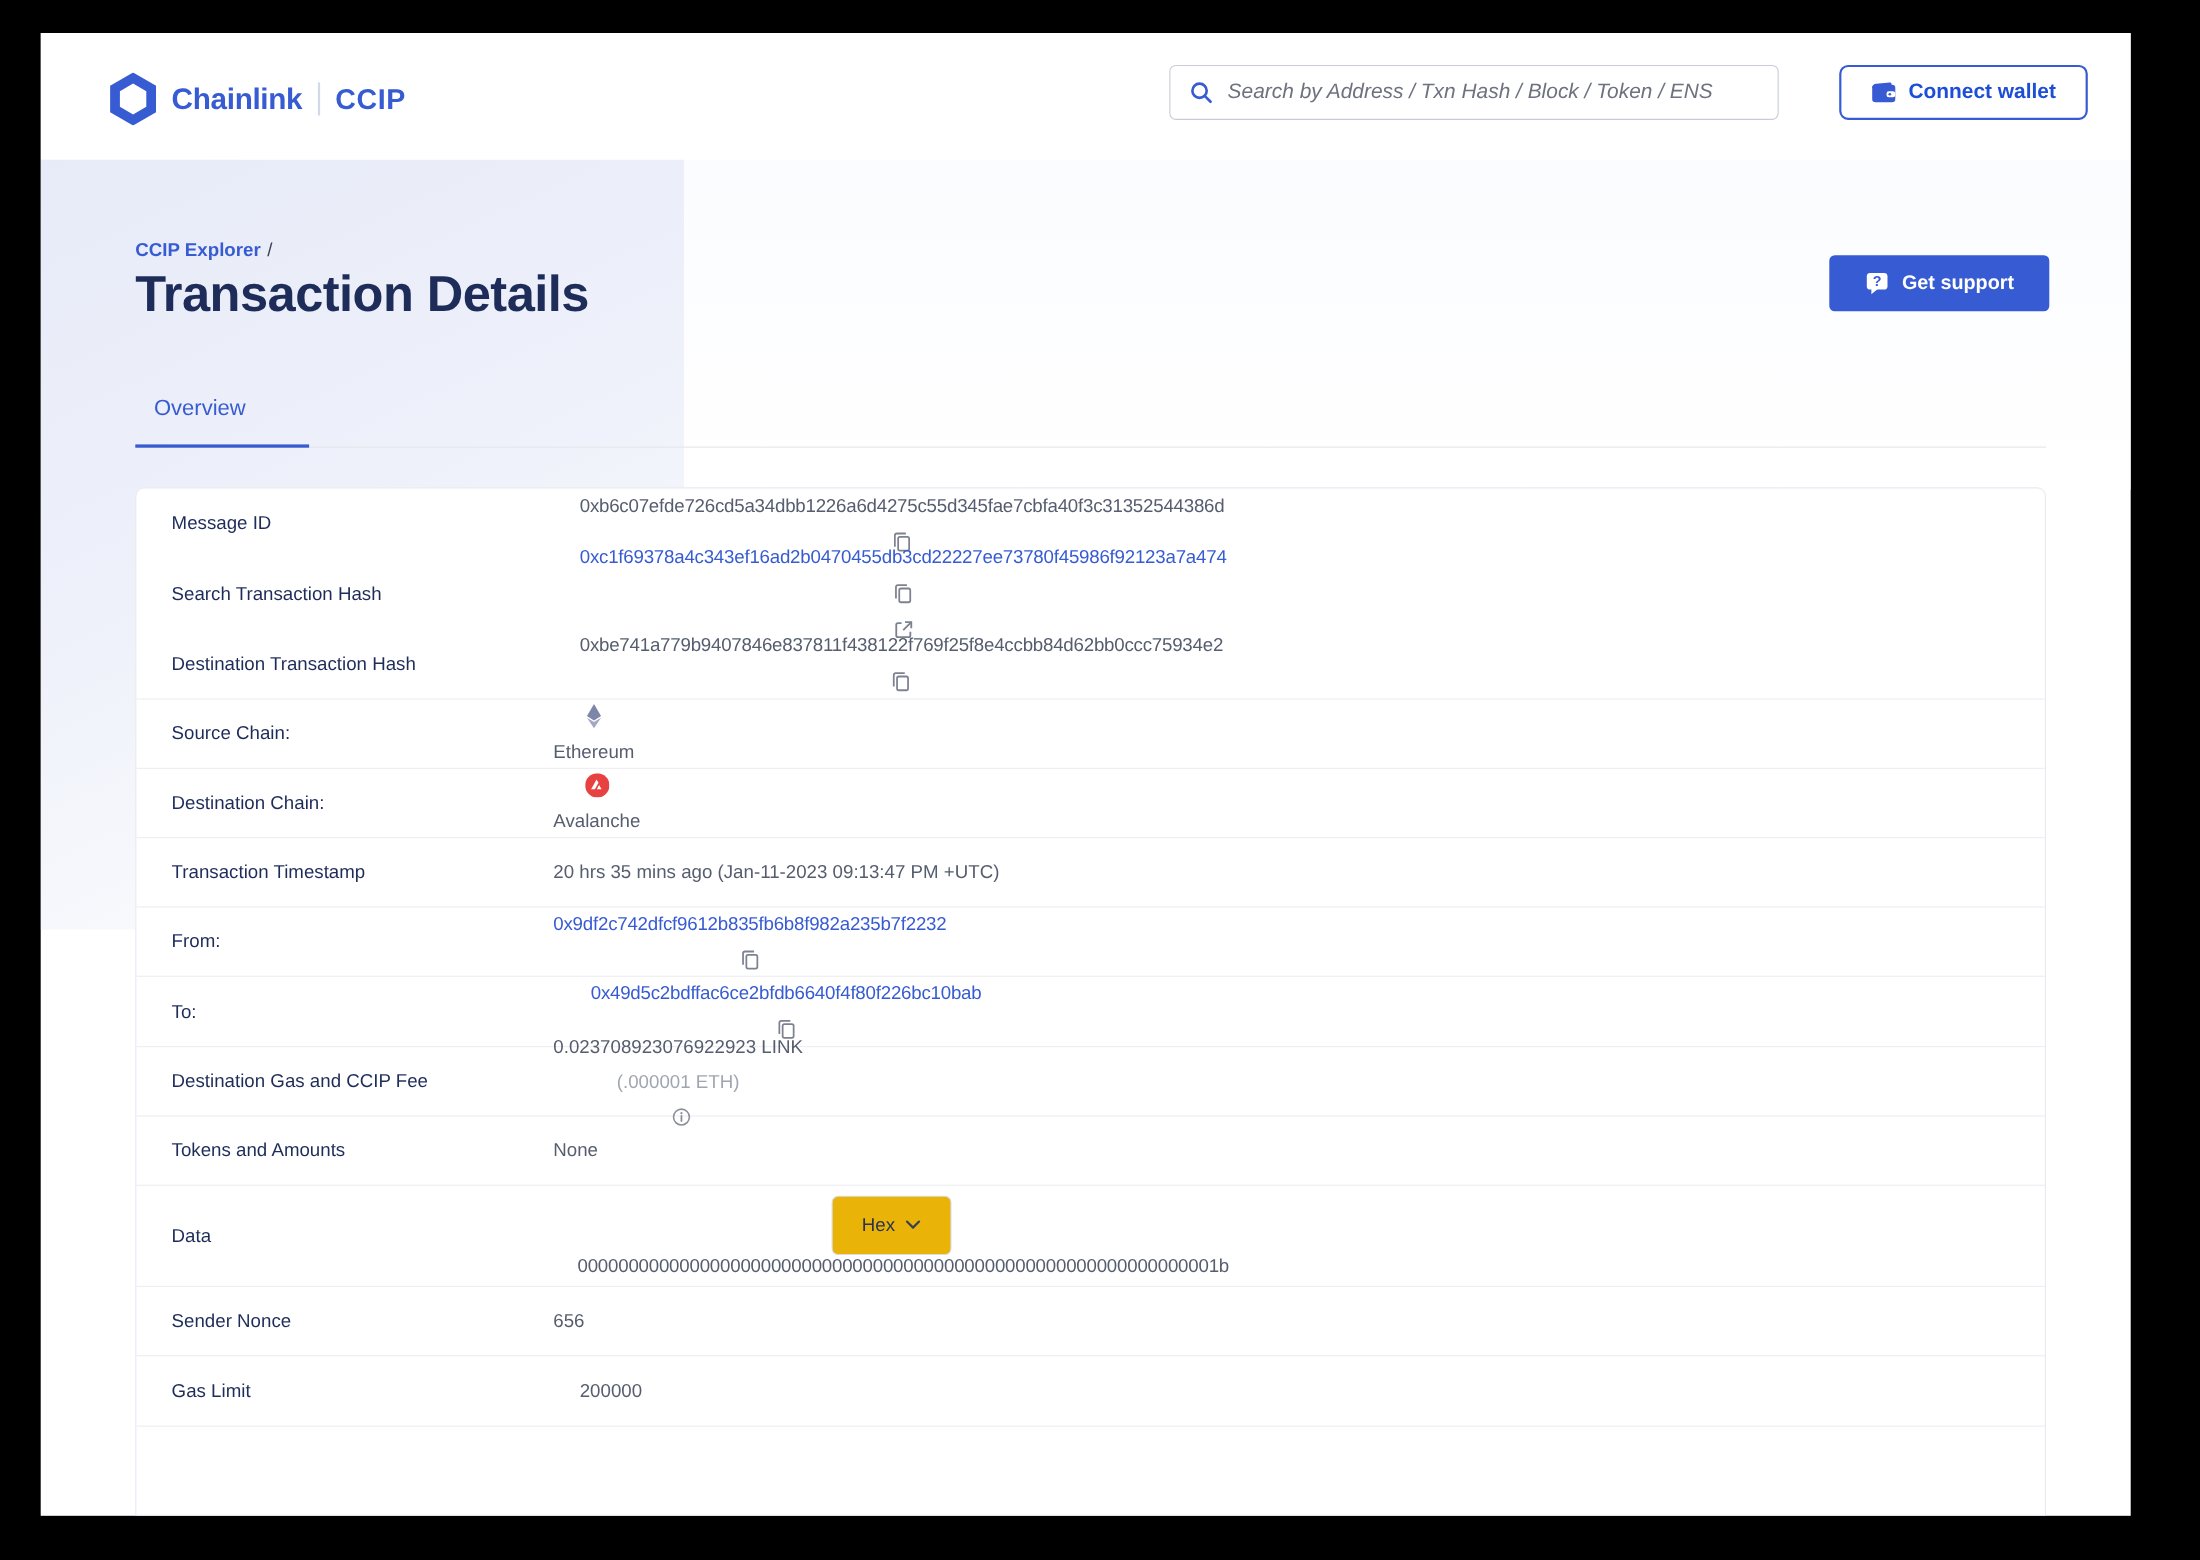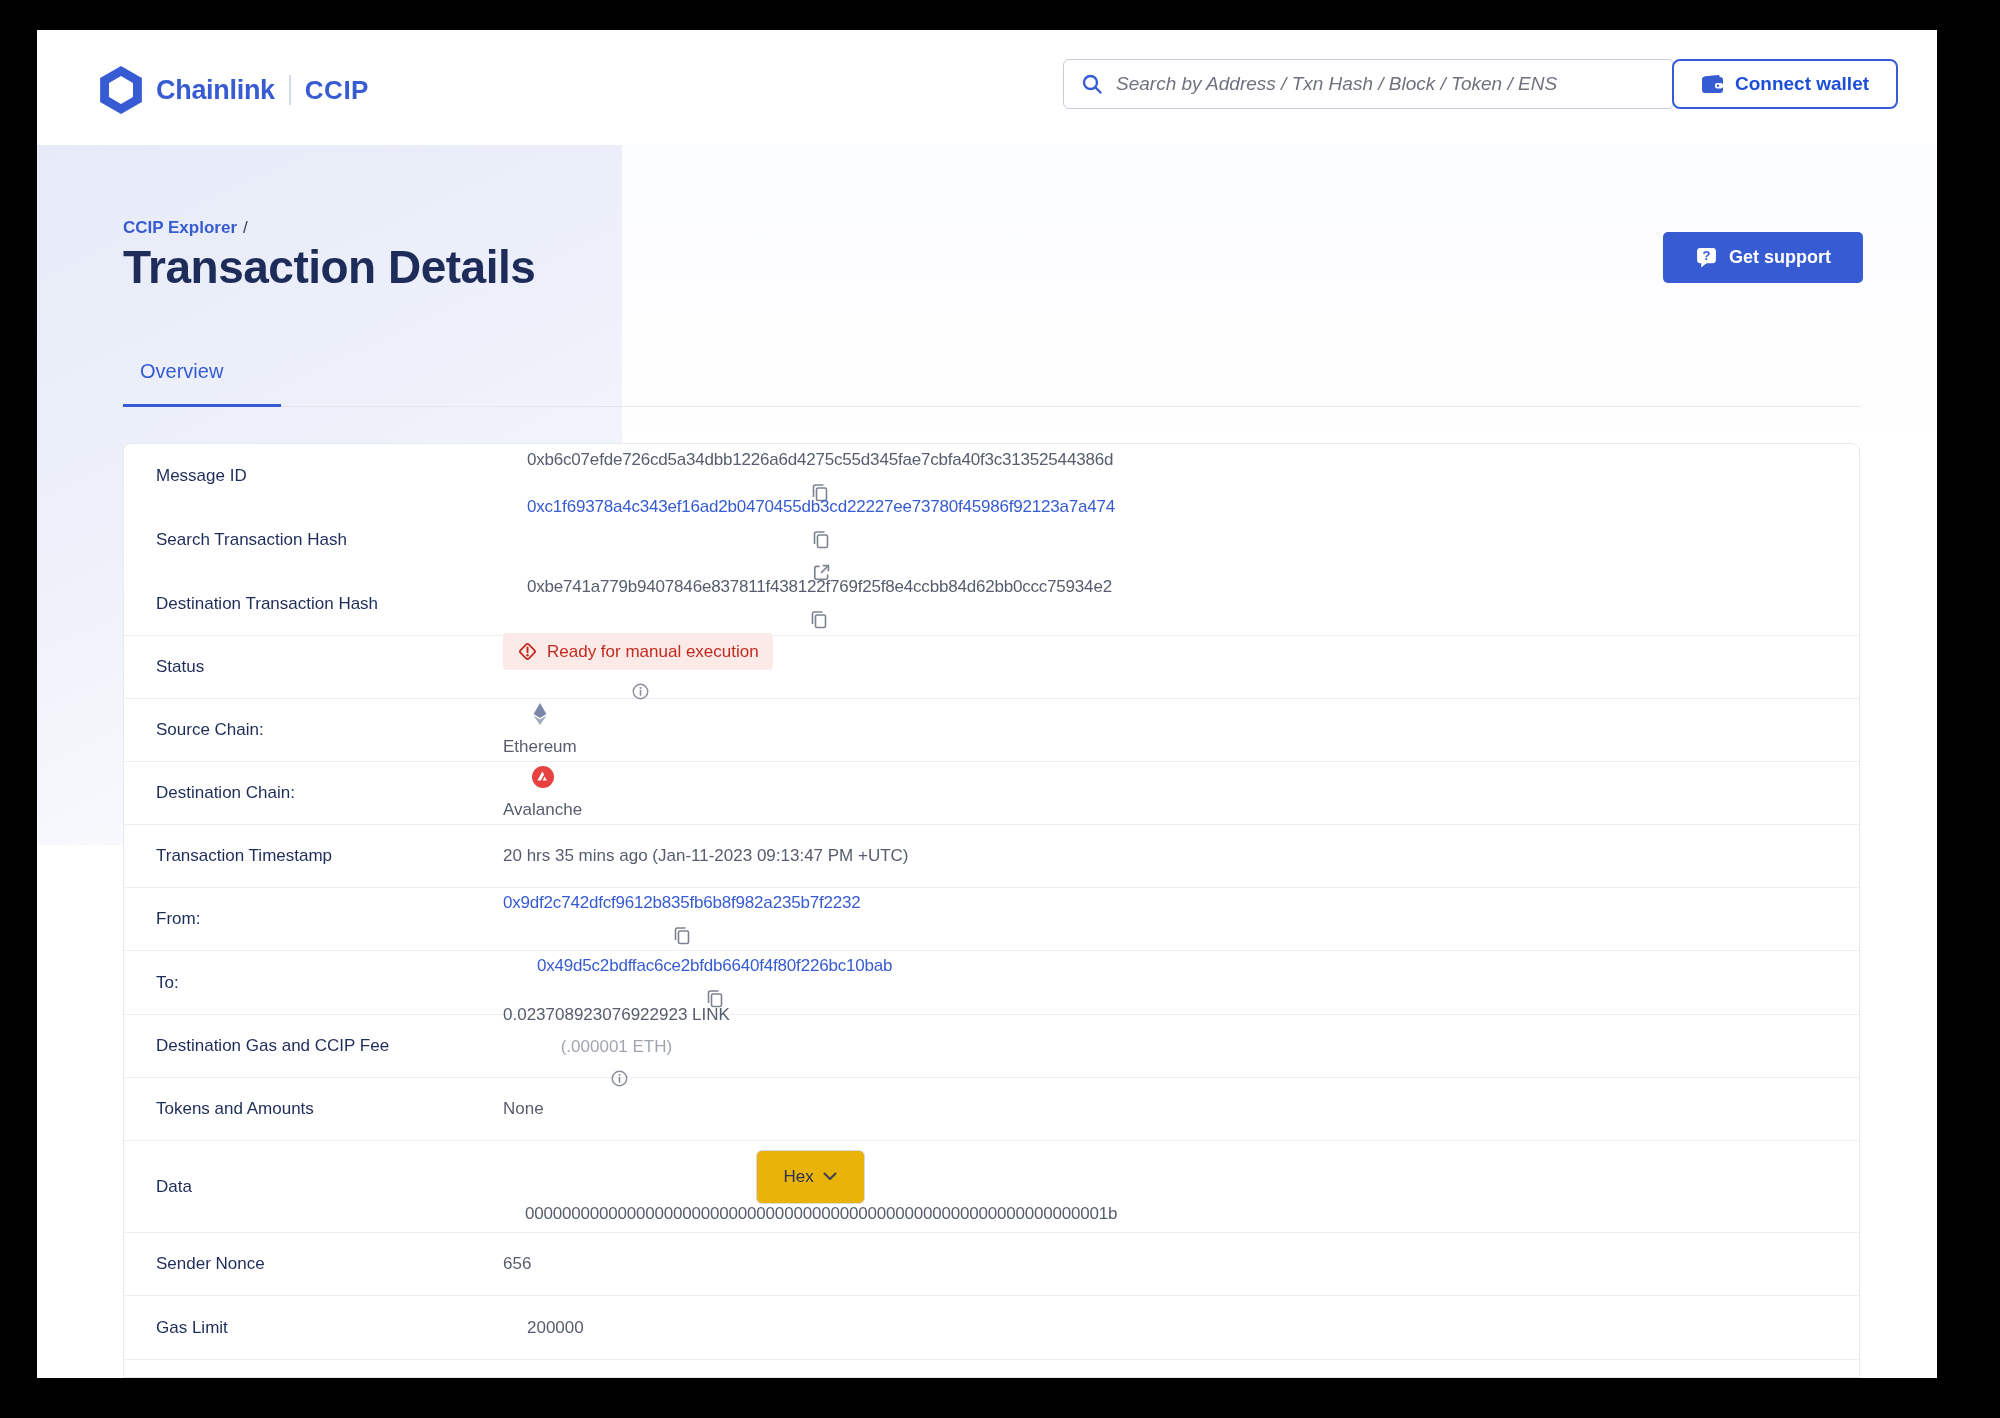--- a/index.html
+++ b/index.html
@@ -7,21 +7,21 @@
     font-family:"Liberation Sans","DejaVu Sans",sans-serif; }
   .page { position:absolute; left:37px; top:30px; width:1900px; height:1348px;
     background:#fff; overflow:hidden; }
 
   
   .header { position:absolute; left:0; top:0; width:100%; height:115px; background:#fff; z-index:5; }
   .brand { position:absolute; left:63px; top:36px; display:flex; align-items:center; gap:14px; }
   .brand-name { color:#375BD2; font-size:27px; font-weight:700; letter-spacing:-0.3px; }
   .brand-divider { width:2px; height:30px; background:#d4d9ea; }
   .brand-product { color:#375BD2; font-size:26px; font-weight:600; letter-spacing:0.5px; }
-  .search-box { position:absolute; left:1026px; top:29px; width:611px; height:50px;
+  .search-box { position:absolute; left:1026px; top:29px; width:554px; height:50px;
     border:1px solid #c9ccd6; border-radius:6px; background:#fff; display:flex; align-items:center; padding:0 16px; gap:12px; }
   .search-box input { border:none; outline:none; flex:1; font-size:19px; font-style:italic; color:#444;
     font-family:"Liberation Sans","DejaVu Sans",sans-serif; background:transparent; }
   .search-box input::placeholder { color:#6d727e; }
   .wallet-btn { position:absolute; left:1635px; top:29px; width:226px; height:50px;
     border:2px solid #375BD2; border-radius:8px; background:#fff; display:flex; align-items:center;
     justify-content:center; gap:11px; cursor:pointer; }
   .wallet-btn span.lbl { color:#1d4ed8; font-size:19px; font-weight:700; }
 
   
@@ -179,42 +179,20 @@
         <span class="mono-hash">0xbe741a779b9407846e837811f438122f769f25f8e4ccbb84d62bb0ccc75934e2</span>
         <span class="icon-btn">
           <svg width="20" height="21" viewBox="0 0 20 21" fill="none" stroke="#7d8290" stroke-width="1.6">
             <rect x="6.5" y="6" width="10" height="12.5" rx="1.6"></rect>
             <path d="M13.5 3 H5.4 C4.3 3 3.5 3.8 3.5 4.9 V15"></path>
           </svg>
         </span>
       </div>
     </div>
 
-    <div class="row">
-      <div class="cell-label">Status</div>
-      <div class="cell-value">
-        <span class="status-badge">
-          <span>
-            <svg width="21" height="21" viewBox="0 0 20 20" fill="none">
-              <rect x="4.4" y="4.4" width="11.2" height="11.2" rx="2" transform="rotate(45 10 10)" stroke="#c32a1e" stroke-width="1.7"></rect>
-              <line x1="10" y1="6.3" x2="10" y2="10.7" stroke="#c32a1e" stroke-width="1.9" stroke-linecap="round"></line>
-              <circle cx="10" cy="13.6" r="1.15" fill="#c32a1e"></circle>
-            </svg>
-          </span>
-          <span>Ready for manual execution</span>
-        </span>
-        <span class="info-wrap">
-          <svg width="19" height="19" viewBox="0 0 20 20" fill="none">
-            <circle cx="10" cy="10" r="7.6" stroke="#8a8f9a" stroke-width="1.5"></circle>
-            <line x1="10" y1="9" x2="10" y2="13.8" stroke="#8a8f9a" stroke-width="1.7" stroke-linecap="round"></line>
-            <circle cx="10" cy="6.3" r="1.05" fill="#8a8f9a"></circle>
-          </svg>
-        </span>
-      </div>
-    </div>
 
     <div class="row">
       <div class="cell-label">Source Chain:</div>
       <div class="cell-value">
         <span>
           <svg width="14" height="22" viewBox="0 0 14 22">
             <polygon points="7,0 13.4,11 7,14.9 0.6,11" fill="#6e79a0" opacity="0.9"></polygon>
             <polygon points="7,16.4 13.4,12.4 7,22 0.6,12.4" fill="#6e79a0" opacity="0.65"></polygon>
           </svg>
         </span>

